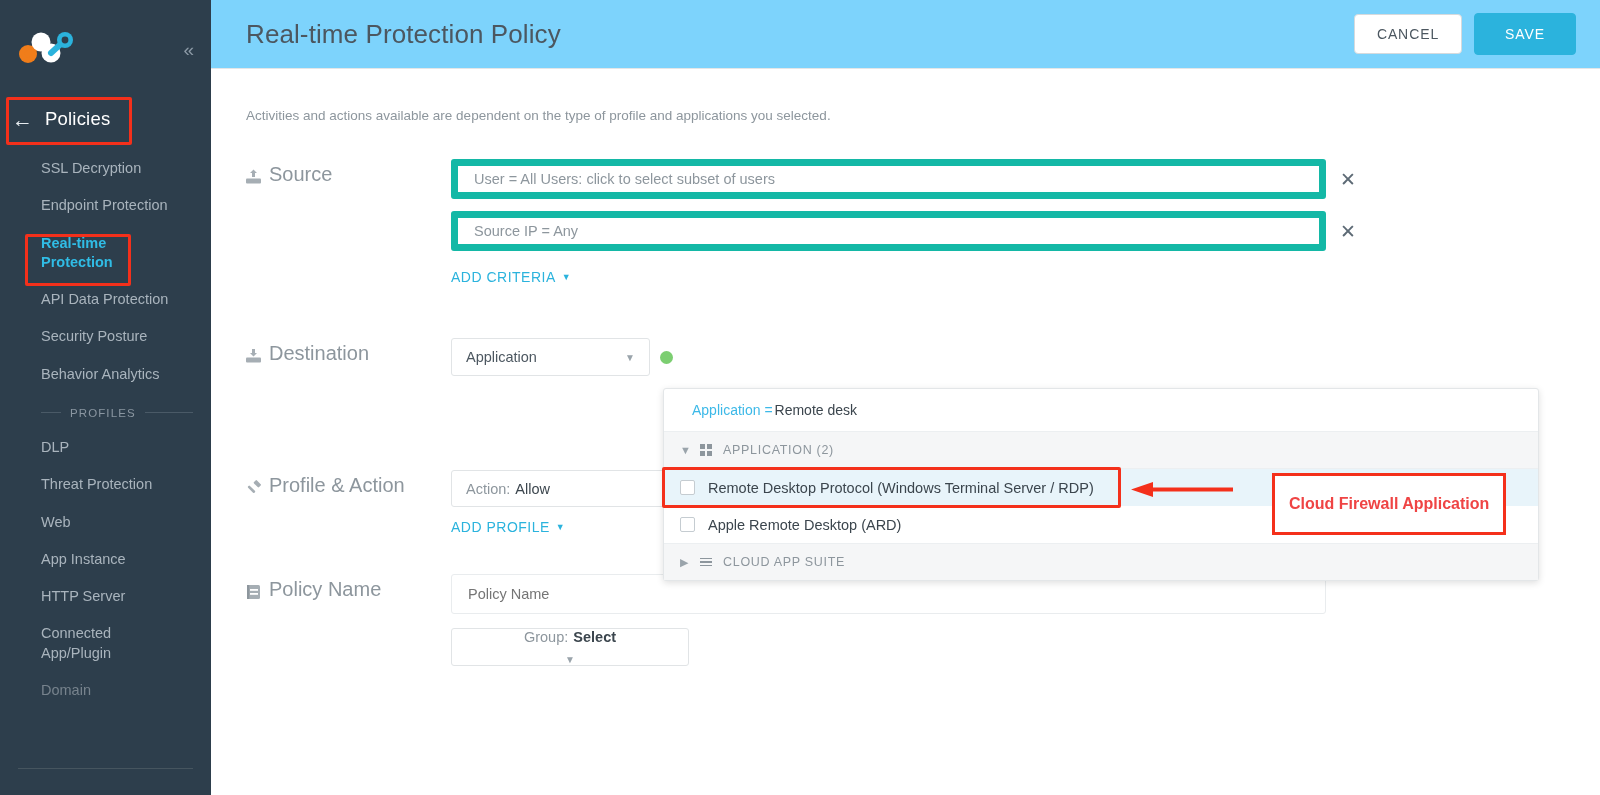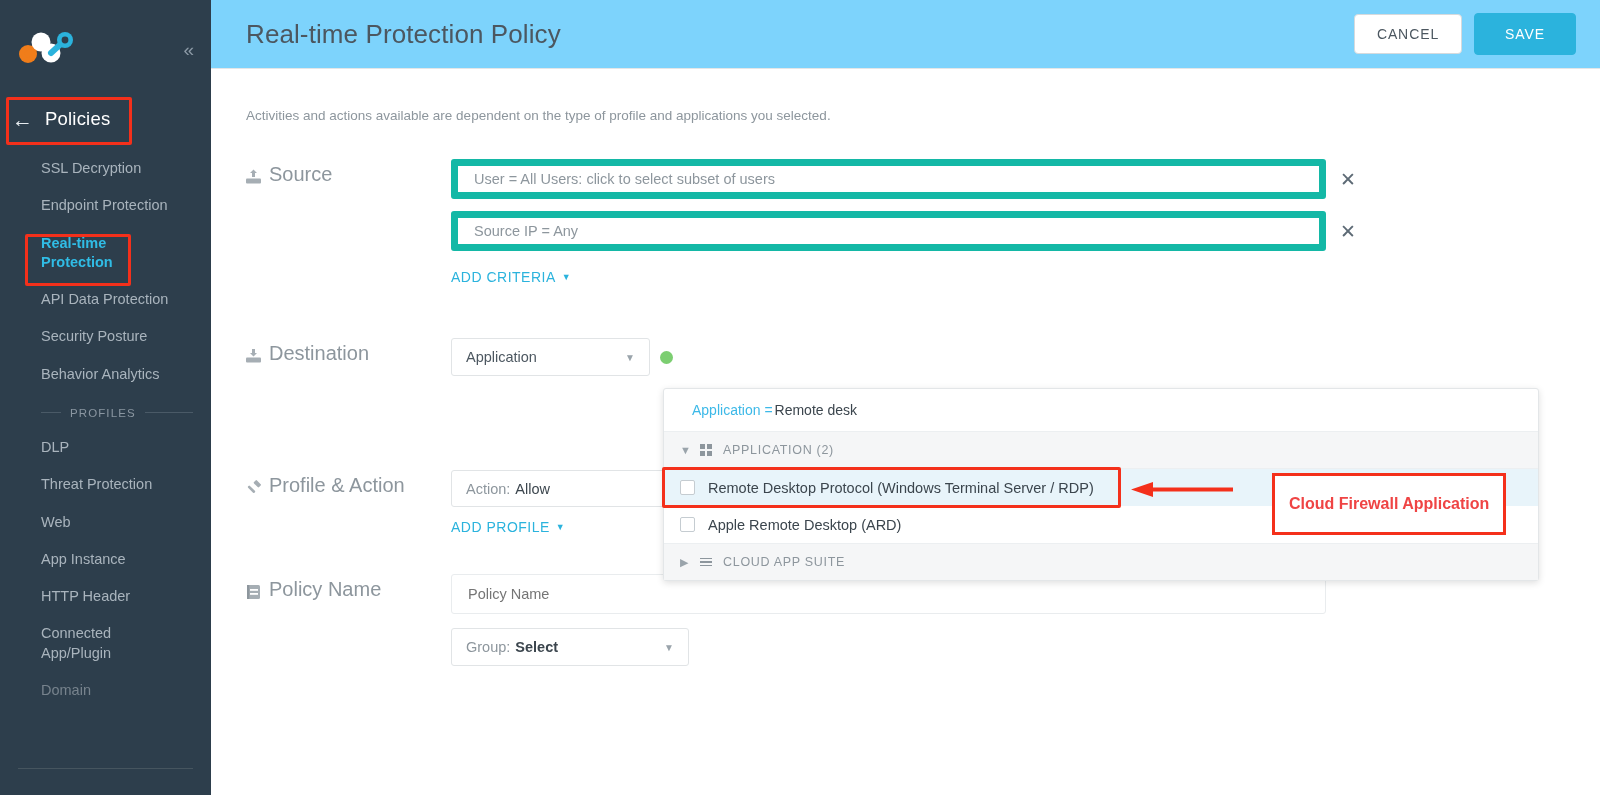--- a/index.html
+++ b/index.html
@@ -214,21 +214,21 @@
   .policy-input {
     border: 1px solid #e9ecee; border-radius: 3px; background: #fff;
     height: 40px; width: 875px;
     display: flex; align-items: center; padding: 0 16px;
     color: #8d969d; font-size: 14.5px;
   }
   .group-select {
     border: 1px solid #e1e4e6; border-radius: 3px; background: #fff;
     height: 38px; width: 238px; margin-top: 14px;
     display: flex; align-items: center; justify-content: space-between;
-    padding: 0 14px; font-size: 14.5px; cursor: pointer;
+    padding: 0 14px; font-size: 14.5px; cursor: pointer; flex-direction: column;
   }
   .group-select .pfx { color: #8d969d; }
   .group-select .vl { color: #3b454d; font-weight: bold; }
 </style>
 </head>
 <body>
 
 <div class="app">
 
   <aside class="sidebar">
@@ -269,21 +269,21 @@
       <span class="line short"></span>
       <span class="txt">PROFILES</span>
       <span class="line"></span>
     </div>
 
     <nav class="nav-list" style="margin-top:0">
       <div class="nav-item">DLP</div>
       <div class="nav-item">Threat Protection</div>
       <div class="nav-item">Web</div>
       <div class="nav-item">App Instance</div>
-      <div class="nav-item">HTTP Header</div>
+      <div class="nav-item">HTTP Server</div>
       <div class="nav-item" style="white-space:pre-line">Connected
 App/Plugin</div>
       <div class="nav-item dim">Domain</div>
     </nav>
     <div class="bottom-rule"></div>
   </aside>
 
   <section class="main">
     <div class="topbar">
       <h1 class="page-title">Real-time Protection Policy</h1>

